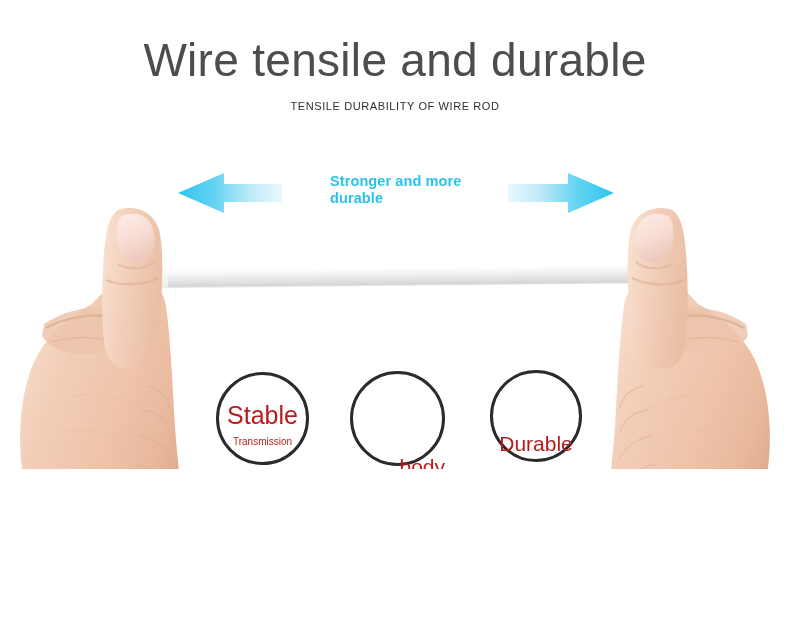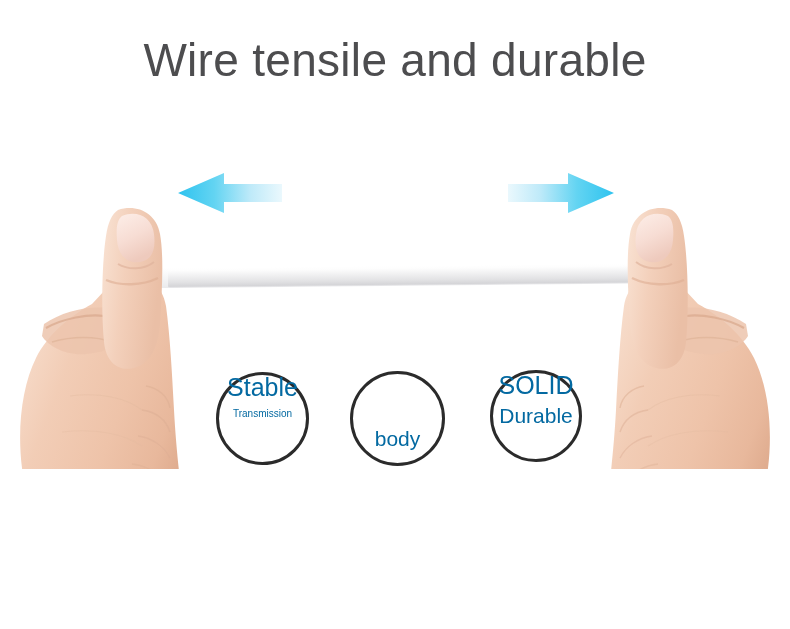--- a/index.html
+++ b/index.html
@@ -98,36 +98,38 @@
   
   .circle-badge {
     position: absolute;
     border: 3px solid #2b2b2b;
     border-radius: 50%;
     box-sizing: border-box;
   }
   .badge-text {
     position: absolute;
     white-space: nowrap;
-    color: #0369a1;
+    color: #b91c1c;
     font-weight: 400;
     text-align: center;
     line-height: 1.05;
+    margin-top: 28px;
   }
   .badge-big   { font-size: 25px; }
   .badge-small { font-size: 10px; }
   .badge-mid   { font-size: 21px; }
 </style>
 </head>
 <body>
 
 <div id="stage">
 
   <div class="title">Wire tensile and durable</div>
 
+  <div class="subtitle">TENSILE DURABILITY OF WIRE ROD</div>
 
   <div class="arrow" style="left:178px; top:173px;">
     <svg width="104" height="40" viewBox="0 0 104 40">
       <defs>
         <linearGradient id="gradLeft" x1="0" y1="0" x2="1" y2="0">
           <stop offset="0%" stop-color="#2ec3ef"></stop>
           <stop offset="35%" stop-color="#63d4f2"></stop>
           <stop offset="70%" stop-color="#bfeaf9"></stop>
           <stop offset="100%" stop-color="#eaf8fd"></stop>
         </linearGradient>
@@ -143,20 +145,24 @@
           <stop offset="0%" stop-color="#eaf8fd"></stop>
           <stop offset="30%" stop-color="#bfeaf9"></stop>
           <stop offset="65%" stop-color="#63d4f2"></stop>
           <stop offset="100%" stop-color="#2ec3ef"></stop>
         </linearGradient>
       </defs>
       <path d="M106,20 L60,0 L60,11 L0,11 L0,29 L60,29 L60,40 Z" fill="url(#gradRight)"></path>
     </svg>
   </div>
 
+  <div class="caption-stronger">
+    <div>Stronger and more</div>
+    <div>durable</div>
+  </div>
 
   <div class="cable-end-l"></div>
   <div class="cable"></div>
   <div class="cable-end-r"></div>
 
   <div class="hand" style="left:0px; top:196px;">
     <svg width="215" height="433" viewBox="0 0 215 433">
       <defs>
         <linearGradient id="skinL" x1="0.15" y1="0" x2="1" y2="0.6">
           <stop offset="0%" stop-color="#f7ddcc"></stop>
@@ -284,19 +290,18 @@
         <path d="M62,236 C96,232 124,238 142,250" fill="none" stroke="#e0b89f" stroke-width="1.2" opacity="0.3"></path>
       </g>
     </svg>
   </div>
 
   <div class="circle-badge" style="left:216px; top:372px; width:93px; height:93px;"></div>
   <div class="badge-text badge-big" style="left:216px; top:374px; width:93px;">Stable</div>
   <div class="badge-text badge-small" style="left:206px; top:409px; width:113px;">Transmission</div>
 
   <div class="circle-badge" style="left:350px; top:371px; width:95px; height:95px;"></div>
-  <div class="badge-text badge-mid" style="left:350px; top:428px; width:95px;">body</div>
+  <div class="badge-text badge-mid" style="left:350px; top:428px; width:95px;text-align:right;">body</div>
 
   <div class="circle-badge" style="left:490px; top:370px; width:92px; height:92px;"></div>
-  <div class="badge-text badge-big" style="left:490px; top:372px; width:92px;">SOLID</div>
   <div class="badge-text badge-mid" style="left:484px; top:405px; width:104px;">Durable</div>
 
 </div>
 
 </body></html>

